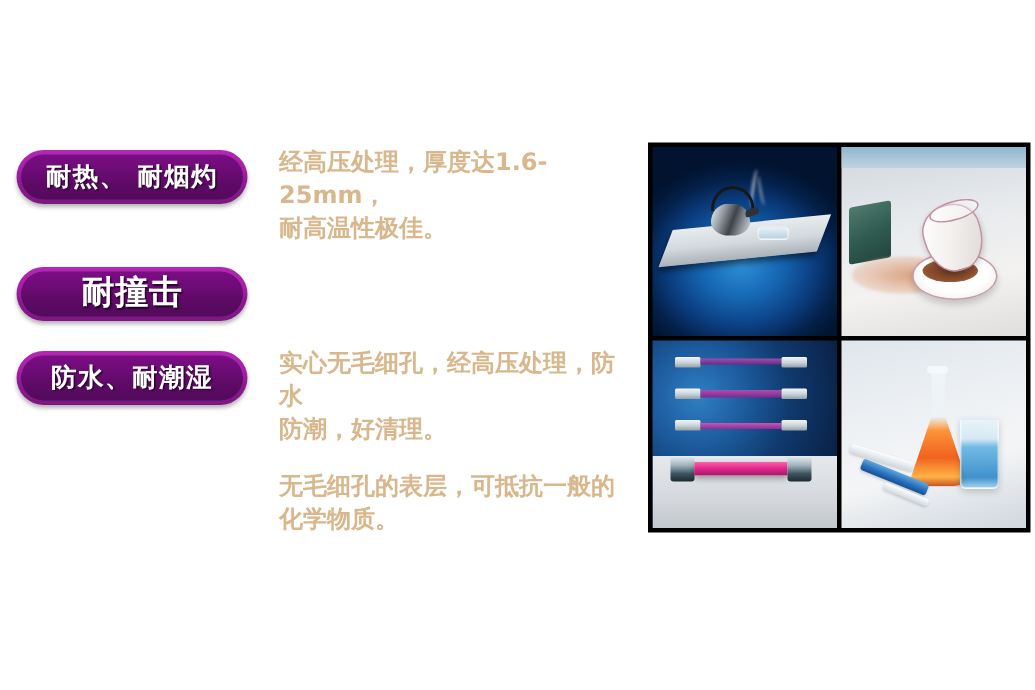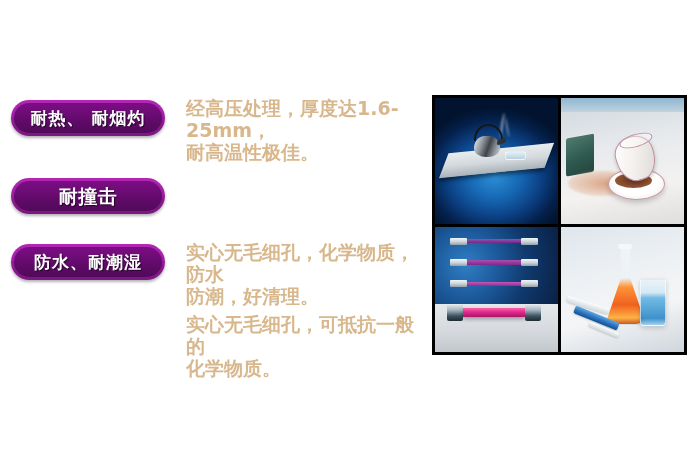--- a/index.html
+++ b/index.html
@@ -24,21 +24,21 @@
     height: 280px;
   }
   .feature-row {
     position: absolute;
     left: 0;
     width: 425px;
     height: 66px;
   }
   .feature-row.r0 { top: 0px; }
   .feature-row.r1 { top: 78px; }
-  .feature-row.r2 { top: 144px; }
+  .feature-row.r2 { top: 134px; }
   .feature-row.r3 { top: 216px; }
 
   
   .badge {
     position: absolute;
     left: 11px;
     top: 8px;
     width: 154px;
     height: 36px;
     border-radius: 18px;
@@ -64,30 +64,30 @@
   }
   .badge-label {
     color: #ffffff;
     font-size: 17px;
     font-weight: bold;
     letter-spacing: 1px;
     line-height: 1;
     text-shadow: 1px 1px 1px rgba(0,0,0,0.65);
     white-space: nowrap;
   }
-  .badge-label.lg { font-size: 19px; letter-spacing: 0.5px; }
+  .badge-label.lg { font-size: 22px; letter-spacing: 0.5px; }
 
   
   .feature-desc {
     position: absolute;
     left: 186px;
     top: 5px;
     width: 238px;
     color: #d8b78c;
-    font-size: 19px;
+    font-size: 16px;
     line-height: 22px;
     font-weight: bold;
     white-space: pre-line;
   }
 
   
   #image-grid {
     position: absolute;
     left: 432px;
     top: 95px;
@@ -384,26 +384,26 @@
       </div>
     </div>
   </div>
 
   <div class="feature-row r2">
     <div class="badge">
       <div class="inner">
         <span class="badge-label">防水、耐潮湿</span>
       </div>
     </div>
-    <div class="feature-desc">实心无毛细孔，化学物质，防水
+    <div class="feature-desc">实心无毛细孔，经高压处理，防水
 防潮，好清理。</div>
   </div>
 
   <div class="feature-row r3">
-    <div class="feature-desc">实心无毛细孔，可抵抗一般的
+    <div class="feature-desc">无毛细孔的表层，可抵抗一般的
 化学物质。</div>
   </div>
 
 </div>
 
 <div id="image-grid">
 
   <div class="photo photo-kettle">
     <div class="counter"></div>
     <div class="steam"></div>

